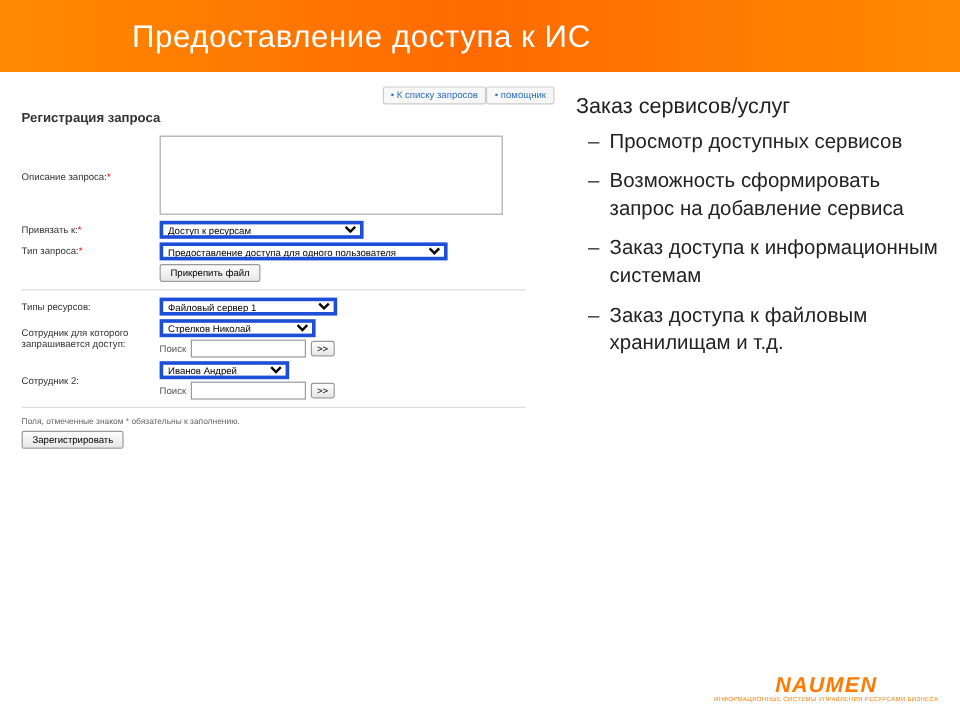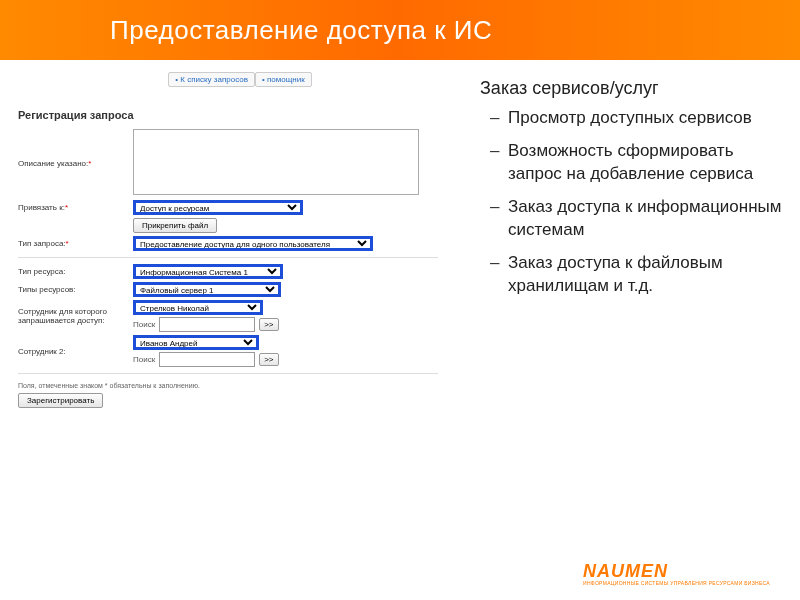--- a/index.html
+++ b/index.html
@@ -2,40 +2,40 @@
 <html><head>
 <meta charset="utf-8">
 <style>
   html,body{margin:0;padding:0;width:800px;height:600px;font-family:Arial,Helvetica,sans-serif;background:#fff;overflow:hidden}
   .slide{width:800px;height:600px;position:relative}
   .banner{height:60px;background:linear-gradient(90deg,#ff8a00 0%,#ff6a00 50%,#ff8a00 100%);display:flex;align-items:center;padding-left:110px;box-sizing:border-box}
   .banner-title{color:#fff;font-size:26px;font-weight:400;letter-spacing:.5px}
   .body{display:flex;height:540px}
   .left{width:470px;padding:12px 8px 0 18px;box-sizing:border-box;font-size:8px;color:#333}
   .right{flex:1;padding:10px 18px 0 10px;box-sizing:border-box}
-  .topnav{display:flex;justify-content:center;margin-bottom:22px}
+  .topnav{display:flex;justify-content:flex-end;margin-bottom:6px}
   .linkbtn{border:1px solid #ccc;border-radius:2px;padding:2px 6px;color:#2b6fc2;background:#f8f8f8;font-size:8px}
   .section-title{font-weight:700;font-size:11px;margin:4px 0 8px}
   .row{display:flex;align-items:center;margin:3px 0}
   .lbl{width:115px;font-size:8px;color:#333}
   .lbl .ast{color:#d00}
   .ctl{flex:1}
   textarea{width:280px;height:60px;border:1px solid #aaa;resize:none;font-size:8px;padding:2px}
   select{font-size:8px;border:3px solid #1d4ed8;background:#fff;height:15px}
   input[type=text]{font-size:8px;border:1px solid #999;height:13px;padding:0 2px}
   .btn{border:1px solid #999;background:linear-gradient(#fdfdfd,#e6e6e6);border-radius:2px;font-size:8px;padding:2px 8px;cursor:pointer}
   .btn-sm{padding:1px 4px}
   .hr{border-top:1px solid #ddd;margin:6px 0;width:420px}
   .note{font-size:7px;color:#666;margin-top:8px}
   .registerbar{display:flex;justify-content:flex-start;width:420px;margin-top:4px}
   .bullets-title{font-weight:400;font-size:18px;color:#222;margin:8px 0 8px}
   ul.dash{list-style:none;padding:0 0 0 14px;margin:0}
   ul.dash li{position:relative;font-size:17px;line-height:1.35;color:#222;margin-bottom:10px;padding-left:14px}
   ul.dash li:before{content:"–";position:absolute;left:-4px;top:0;color:#333}
-  .logo{position:absolute;right:30px;bottom:14px;text-align:left}
+  .logo{position:absolute;right:18px;bottom:14px;text-align:center}
   .logo .brand{font-weight:800;font-style:italic;letter-spacing:1px;font-size:18px;color:#ff7a00}
   .logo .tag{font-size:5px;color:#ff7a00;letter-spacing:.3px;display:block;margin-top:-2px}
   .search-inline{display:flex;align-items:center;gap:4px}
   .search-inline .sl{font-size:8px;color:#555}
 </style>
 </head>
 <body>
 
 <div class="slide">
   <div class="banner">
@@ -45,46 +45,42 @@
   <div class="body">
     <div class="left">
       <div class="topnav">
         <span class="linkbtn">• <span>К списку запросов</span></span>
         <span class="linkbtn">• <span>помощник</span></span>
       </div>
 
       <div class="section-title">Регистрация запроса</div>
 
       <div class="row">
-        <div class="lbl"><span>Описание указано:</span><span class="ast">*</span></div>
+        <div class="lbl"><span>Описание запроса:</span><span class="ast">*</span></div>
         <div class="ctl"><textarea style=""></textarea></div>
       </div>
 
       <div class="row">
         <div class="lbl"><span>Привязать к:</span><span class="ast">*</span></div>
         <div class="ctl"><select style="width:170px"><option>Доступ к ресурсам</option></select></div>
       </div>
 
       <div class="row">
-        <div class="lbl"></div>
-        <div class="ctl"><button class="btn">Прикрепить файл</button></div>
+        <div class="lbl"><span>Тип запроса:</span><span class="ast">*</span></div>
+        <div class="ctl"><select style="width:240px"><option>Предоставление доступа для одного пользователя</option></select></div>
       </div>
 
       <div class="row">
-        <div class="lbl"><span>Тип запроса:</span><span class="ast">*</span></div>
-        <div class="ctl"><select style="width:240px"><option>Предоставление доступа для одного пользователя</option></select></div>
+        <div class="lbl"></div>
+        <div class="ctl"><button class="btn">Прикрепить файл</button></div>
       </div>
 
       <div class="hr"></div>
 
 
-      <div class="row">
-        <div class="lbl">Тип ресурса:</div>
-        <div class="ctl"><select style="width:150px"><option>Информационная Система 1</option></select></div>
-      </div>
 
       <div class="row">
         <div class="lbl">Типы ресурсов:</div>
         <div class="ctl"><select style="width:148px"><option>Файловый сервер 1</option></select></div>
       </div>
 
       <div class="row">
         <div class="lbl">Сотрудник для которого запрашивается доступ:</div>
         <div class="ctl">
           <select style="width:130px"><option>Стрелков Николай</option></select>
@@ -92,21 +88,21 @@
             <span class="sl">Поиск</span>
             <input type="text" style="width: 90px;">
             <button class="btn btn-sm">&gt;&gt;</button>
           </div>
         </div>
       </div>
 
       <div class="row">
         <div class="lbl">Сотрудник 2:</div>
         <div class="ctl">
-          <select style="width:126px"><option>Иванов Андрей</option></select>
+          <select style="width:108px"><option>Иванов Андрей</option></select>
           <div class="search-inline" style="margin-top:2px">
             <span class="sl">Поиск</span>
             <input type="text" style="width: 90px;">
             <button class="btn btn-sm">&gt;&gt;</button>
           </div>
         </div>
       </div>
 
       <div class="hr"></div>
 

